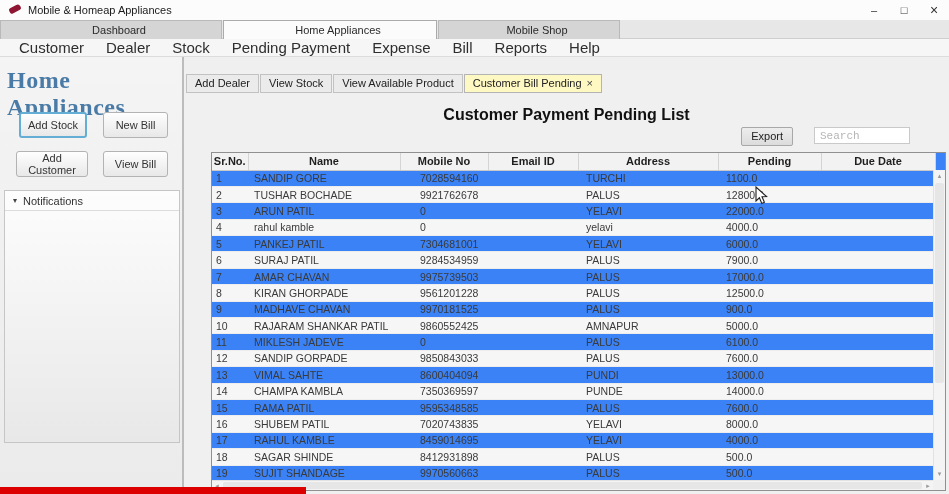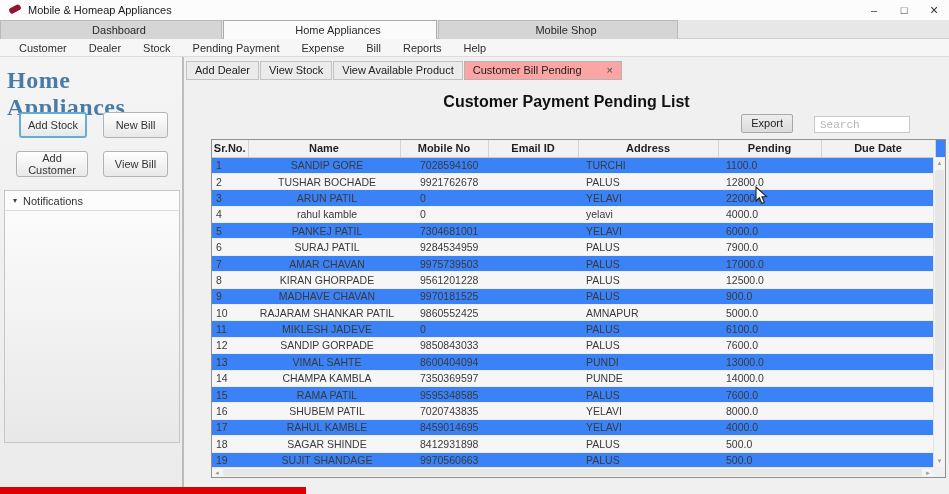--- a/index.html
+++ b/index.html
@@ -14,58 +14,58 @@
   .app-icon::before { content:""; position:absolute; left:1px; top:2px; width:12px; height:6px; background:#8f1632; border-radius:2px 3px 2px 2px; transform:rotate(-28deg); }
   .title-text { font-size:11px; color:#1a1a1a; }
   .win-controls { margin-left:auto; display:flex; height:20px; }
   .win-btn { width:30px; height:20px; display:flex; align-items:center; justify-content:center; font-size:11px; color:#333; cursor:default; }
   .win-btn.close { font-size:14px; }
   
   .main-tabbar { position:absolute; left:0; top:20px; width:100%; height:19px; background:#e8e7e7; border-bottom:1px solid #cfcfcf; display:flex; }
   .main-tab { height:19px; display:flex; align-items:center; justify-content:center; background:#d6d5d5; border:1px solid #b9b9b9; border-bottom:none; font-size:11px; color:#2a2a2a; margin-right:1px;padding-left:16px; }
   .main-tab.t1 { width:222px; }
   .main-tab.t2 { width:214px; background:#fbfbfb; border-color:#aaa; }
-  .main-tab.t3 { width:240px; }
+  .main-tab.t3 { width:182px; }
   
   .menubar { position:absolute; left:0; top:39px; width:100%; height:18px; background:#f7f6f7; border-bottom:1px solid #dcdcdc; display:flex; align-items:center; padding-left:8px; }
-  .menu-item { padding:0 11px; font-size:11px; color:#2e2e2e; }
+  .menu-item { padding:0 11px; font-size:15px; color:#2e2e2e; }
   
   .body { position:absolute; left:0; top:57px; width:100%; height:437px; display:flex; }
   
   .sidebar { position:relative; width:184px; height:100%; background:linear-gradient(#f5f4f4,#ecebeb); border-right:2px solid #bdbcbc; }
   .side-title { margin:10px 0 0 7px; font-family:"Liberation Serif", serif; font-weight:bold; font-size:24px; color:#4a7ba6; letter-spacing:0.5px; }
   .btn { position:absolute; display:flex; align-items:center; justify-content:center; font-size:11px; color:#333; background:linear-gradient(#fefefe,#e8e8e8); border:1px solid #b3b3b3; border-radius:3px; cursor:default;text-align:center; }
   .btn.focus { border:2px solid #64aed6; }
   .b-addstock { left:19px; top:55px; width:68px; height:26px; }
   .b-newbill { left:103px; top:55px; width:65px; height:26px; }
   .b-addcust { left:16px; top:94px; width:72px; height:26px; }
   .b-viewbill { left:103px; top:94px; width:65px; height:26px; }
   .notif { position:absolute; left:4px; top:133px; width:176px; height:253px; border:1px solid #c6c6c6; background:linear-gradient(#fdfdfd,#e9e8e8); }
   .notif-head { height:20px; display:flex; align-items:center; border-bottom:1px solid #dcdcdc; padding-left:8px; }
   .notif-tri { font-size:8px; color:#444; margin-right:6px; }
   .notif-label { font-size:11px; color:#333; }
   
-  .main { position:relative; flex:1; background:#f1f0f1; }
+  .main { position:relative; flex:1; background:#f1f0f1;margin-top:13px; }
   .ws-tabs { position:absolute; left:2px; top:4px; display:flex; gap:1px; }
   .ws-tab { padding:2px 8px 3px; font-size:11px; color:#222; background:#ecebec; border:1px solid #c2c2c2; display:flex; align-items:center; }
-  .ws-tab.active { background:#fca5a5; border-color:#b4b4b4;gap:20px; }
+  .ws-tab.active { background:#fef9c3; border-color:#b4b4b4; }
   .ws-close { margin-left:5px; font-size:11px; color:#444; }
   .heading { position:absolute; top:36px; left:0; width:100%; text-align:center; font-size:16px; font-weight:bold; color:#111; }
-  .controls { position:absolute; top:57px; right:39px; display:flex; align-items:flex-end; gap:21px; }
+  .controls { position:absolute; top:57px; right:39px; display:flex; align-items:flex-start; gap:21px; }
   .export-btn { padding:2px 9px 3px; font-size:11px; color:#222; background:linear-gradient(#ededed,#dcdcdc); border:1px solid #a8a8a8; border-radius:2px; }
   .search-input { width:96px; height:17px; font-size:11px; padding:1px 5px; border:1px solid #c9c9c9; color:#333; font-family:Liberation Mono, monospace; background:#fff; }
   .search-input::placeholder { color:#b5b5b5; }
   
   .table-wrap { position:absolute; left:27px; top:82px; width:735px; height:339px; border:1px solid #909090; background:#3b82f6; overflow:hidden; }
   table { border-collapse:collapse; table-layout:fixed; width:723px; }
   th { height:17px; font-size:11px; font-weight:bold; color:#1f1f1f; background:#f3f2f2; border-right:1px solid #d4d4d4; border-bottom:1px solid #c9c9c9; text-align:center; overflow:hidden; white-space:nowrap; }
   td { height:16.4px; font-size:10.5px; color:#3a3a3a; border-bottom:1px solid #ededed; overflow:hidden; white-space:nowrap; }
   tbody tr:nth-child(even) td { background:#f7f6f6; }
   td:nth-child(1) { padding-left:4px; }
-  td:nth-child(2) { padding-left:6px;text-align:center; }
+  td:nth-child(2) { padding-left:6px; }
   td:nth-child(3) { padding-left:20px; }
   td:nth-child(4) { padding-left:4px; }
   td:nth-child(5) { padding-left:8px; }
   td:nth-child(6) { padding-left:8px; }
   td:nth-child(7) { padding-left:4px; }
   
   .vscroll { position:absolute; top:17px; right:0; bottom:10px; width:12px; background:#f4f4f4; border-left:1px solid #e2e2e2; }
   .vscroll .arrow { position:absolute; left:0; width:11px; height:12px; display:flex; align-items:center; justify-content:center; font-size:7px; color:#9a9a9a; }
   .vscroll .up { top:0; } .vscroll .down { bottom:0; }
   .vscroll .thumb { position:absolute; left:1px; top:13px; width:9px; height:200px; background:#e6e6e6; border-radius:2px; }

